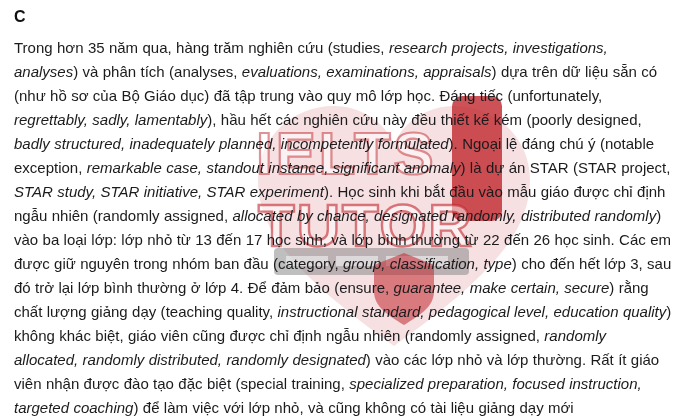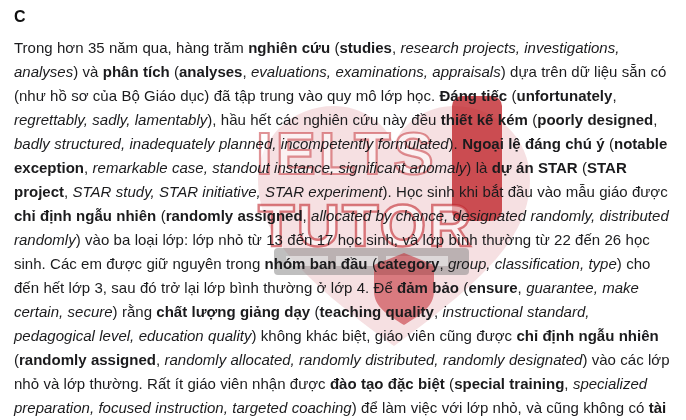--- a/index.html
+++ b/index.html
@@ -15,21 +15,21 @@
     position:absolute;left:14px;top:8px;z-index:2;
     font-size:16px;font-weight:bold;color:#111;
   }
   .passage{
     position:absolute;left:14px;top:36px;z-index:2;
     width:660px;
     font-size:15px;line-height:24px;
     text-align:left;
     word-spacing:0.2px;
   }
-  .passage .sb{font-weight:bold;}
+  .passage .sb{font-weight:normal;}
   .passage .si{font-style:italic;}
   .watermark{
     position:absolute;left:244px;top:88px;z-index:0;
     width:300px;height:265px;
     pointer-events:none;
   }
   .watermark svg{display:block;width:100%;height:100%;}
   .watermark text{
     font-family:"Liberation Sans", sans-serif;
     font-weight:bold;

